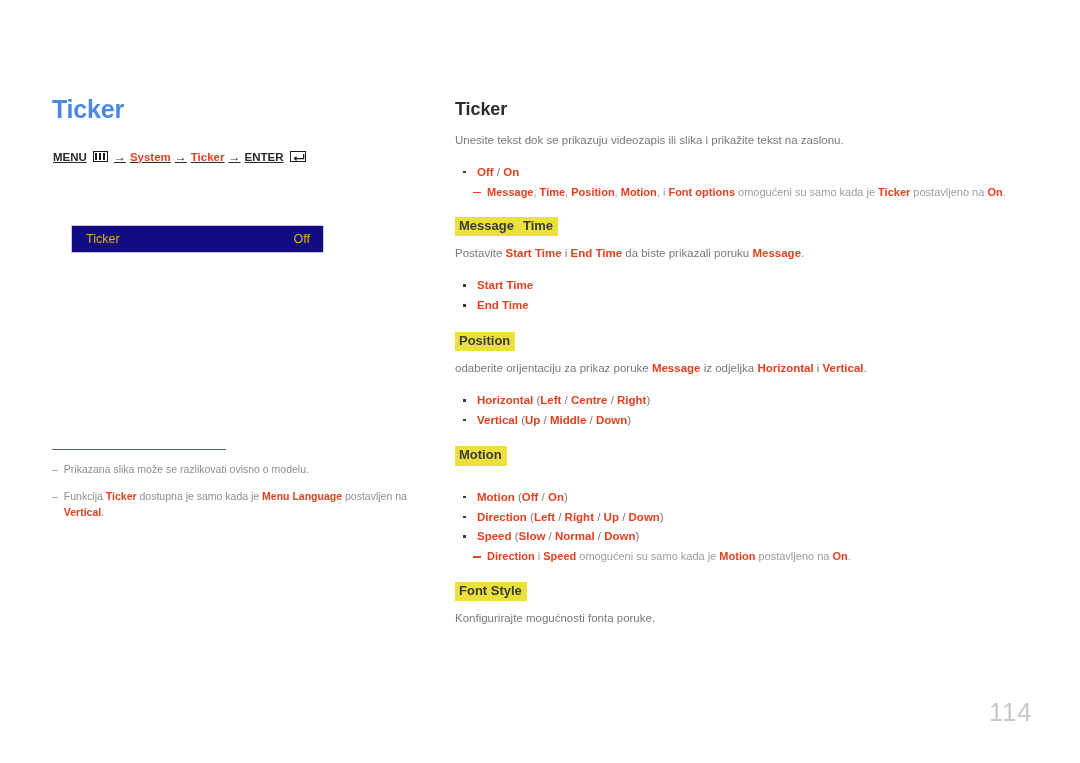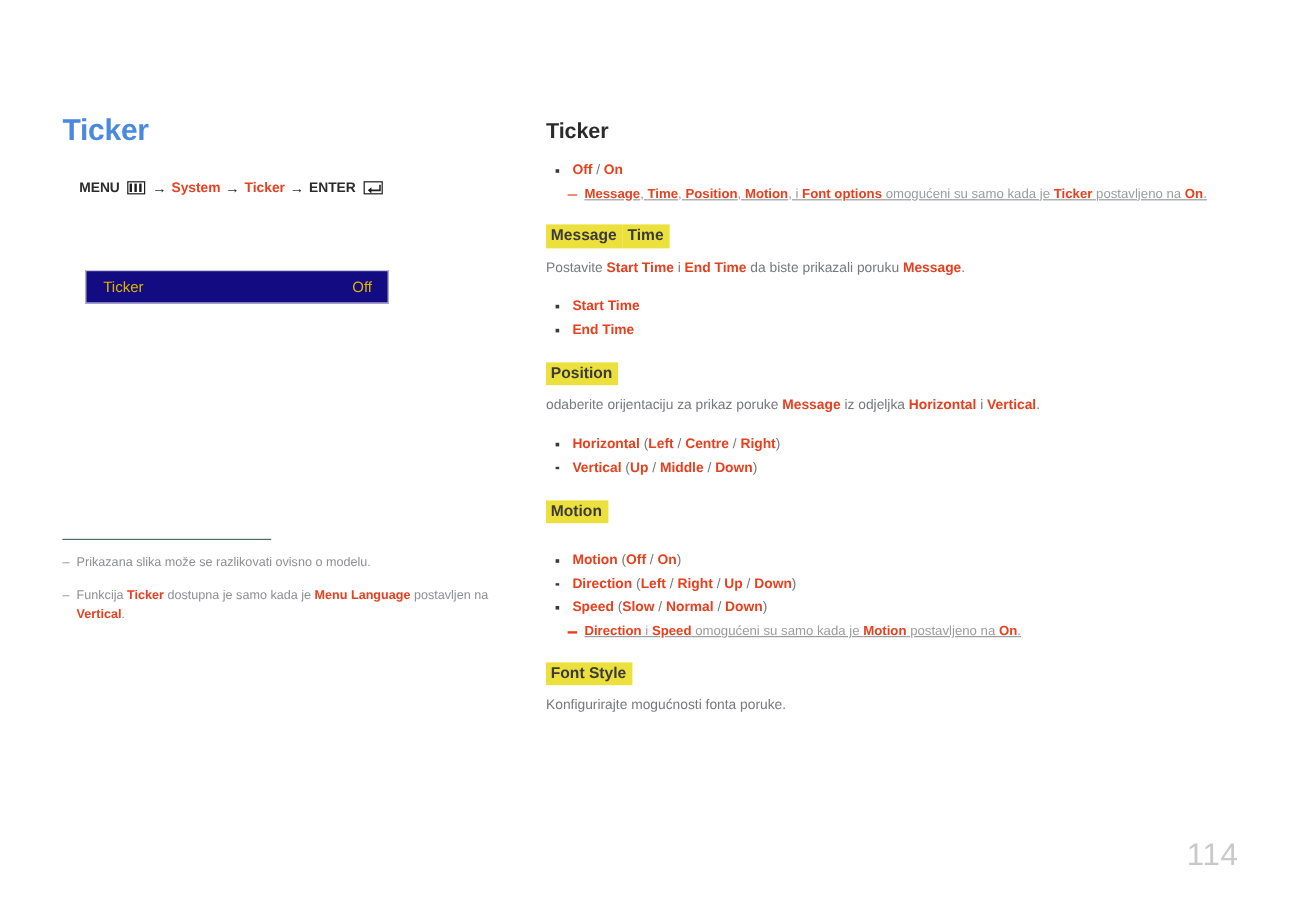--- a/index.html
+++ b/index.html
@@ -32,21 +32,22 @@
     margin: 0 0 26px 0;
   }
   .menu-path {
     font-size: 11.5px;
     font-weight: bold;
     color: #2b2b2b;
     white-space: nowrap;
     display: flex;
     align-items: center;
     gap: 4px;
-    margin-left: 14px;
+    margin-left: 1px;
+    text-decoration: underline;
   }
   .menu-path .red { color: #e8401f; }
   .menu-path .arrow { color: #2b2b2b; font-weight: normal; font-size: 12px; }
 
   .icon-menu {
     display: inline-block;
     width: 15px;
     height: 11px;
     border: 1.4px solid #1d1d1d;
     box-sizing: border-box;
@@ -186,21 +187,20 @@
   ul.bullets > li .grey { color: #77797c; font-weight: normal; }
 
   .subnote {
     position: relative;
     padding-left: 32px;
     font-size: 11px;
     line-height: 1.6;
     color: #9a9c9e;
     font-weight: normal;
     margin-top: 1px;
-    text-decoration: underline;
   }
   .subnote::before {
     content: "";
     position: absolute;
     left: 18px;
     top: 8px;
     width: 8px;
     height: 1.6px;
     background: #e8401f;
   }
@@ -257,20 +257,21 @@
       </div>
       <div class="note">
         <span class="dash">–</span>
         <span>Funkcija <span class="red-b">Ticker</span> dostupna je samo kada je <span class="red-b">Menu Language</span> postavljen na <span class="red-b">Vertical</span>.</span>
       </div>
     </div>
 </div>
 
 <div id="right-col">
   <h2 class="right-title">Ticker</h2>
+  <p class="body-text">Unesite tekst dok se prikazuju videozapis ili slika i prikažite tekst na zaslonu.</p>
   <ul class="bullets" id="intro-bullets">
       <li>Off <span class="grey">/</span> On</li>
     </ul>
   <div class="subnote" id="intro-subnote"><span class="red-b">Message</span>, <span class="red-b">Time</span>, <span class="red-b">Position</span>, <span class="red-b">Motion</span>, i <span class="red-b">Font options</span> omogućeni su samo kada je <span class="red-b">Ticker</span> postavljeno na <span class="red-b">On</span>.</div>
   <div id="sections-host"><div class="sec-head">Message</div><div class="sec-head">Time</div><p class="body-text">Postavite <span class="red-b">Start Time</span> i <span class="red-b">End Time</span> da biste prikazali poruku <span class="red-b">Message</span>.</p><ul class="bullets">
         <li><span class="red-b">Start Time</span></li>
         <li><span class="red-b">End Time</span></li>
       </ul><div class="sec-head">Position</div><p class="body-text">odaberite orijentaciju za prikaz poruke <span class="red-b">Message</span> iz odjeljka <span class="red-b">Horizontal</span> i <span class="red-b">Vertical</span>.</p><ul class="bullets">
         <li><span class="red-b">Horizontal</span> <span class="paren">(</span><span class="red-b">Left</span> <span class="paren">/</span> <span class="red-b">Centre</span> <span class="paren">/</span> <span class="red-b">Right</span><span class="paren">)</span></li>
         <li><span class="red-b">Vertical</span> <span class="paren">(</span><span class="red-b">Up</span> <span class="paren">/</span> <span class="red-b">Middle</span> <span class="paren">/</span> <span class="red-b">Down</span><span class="paren">)</span></li>

